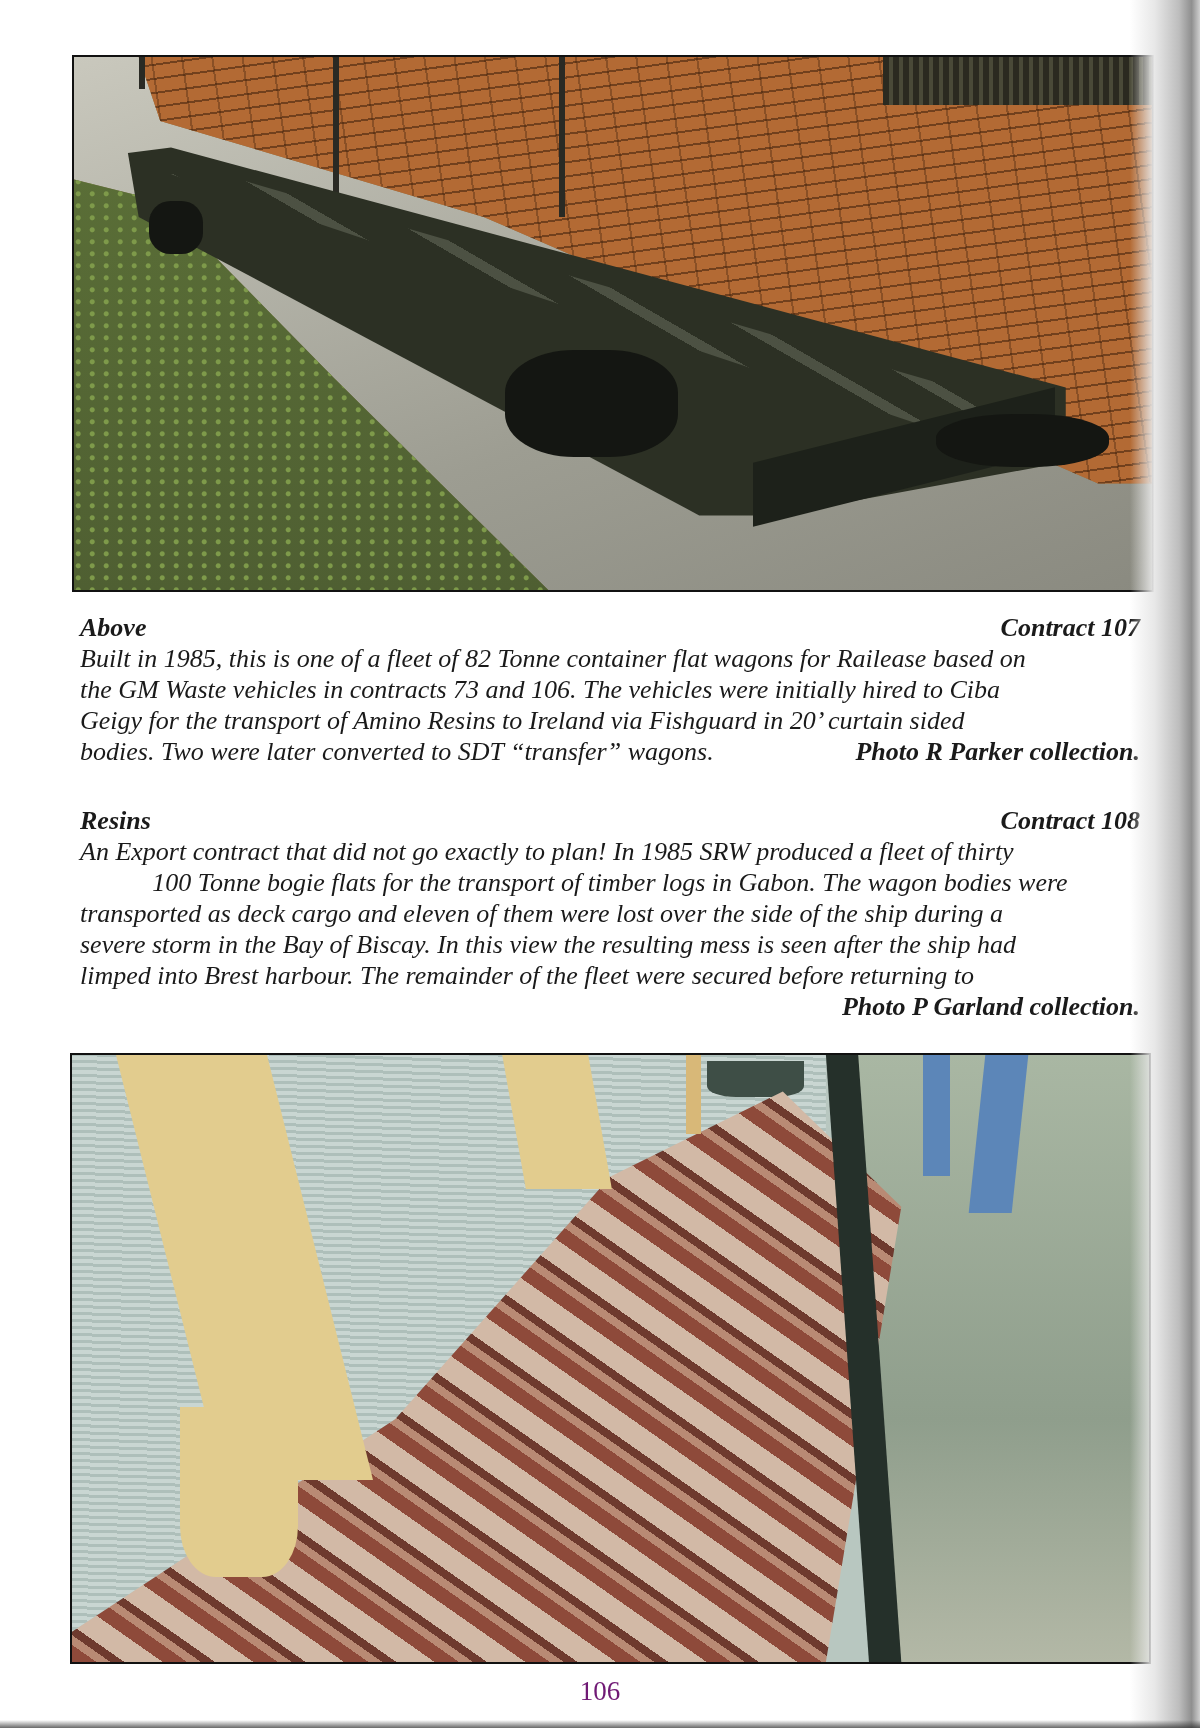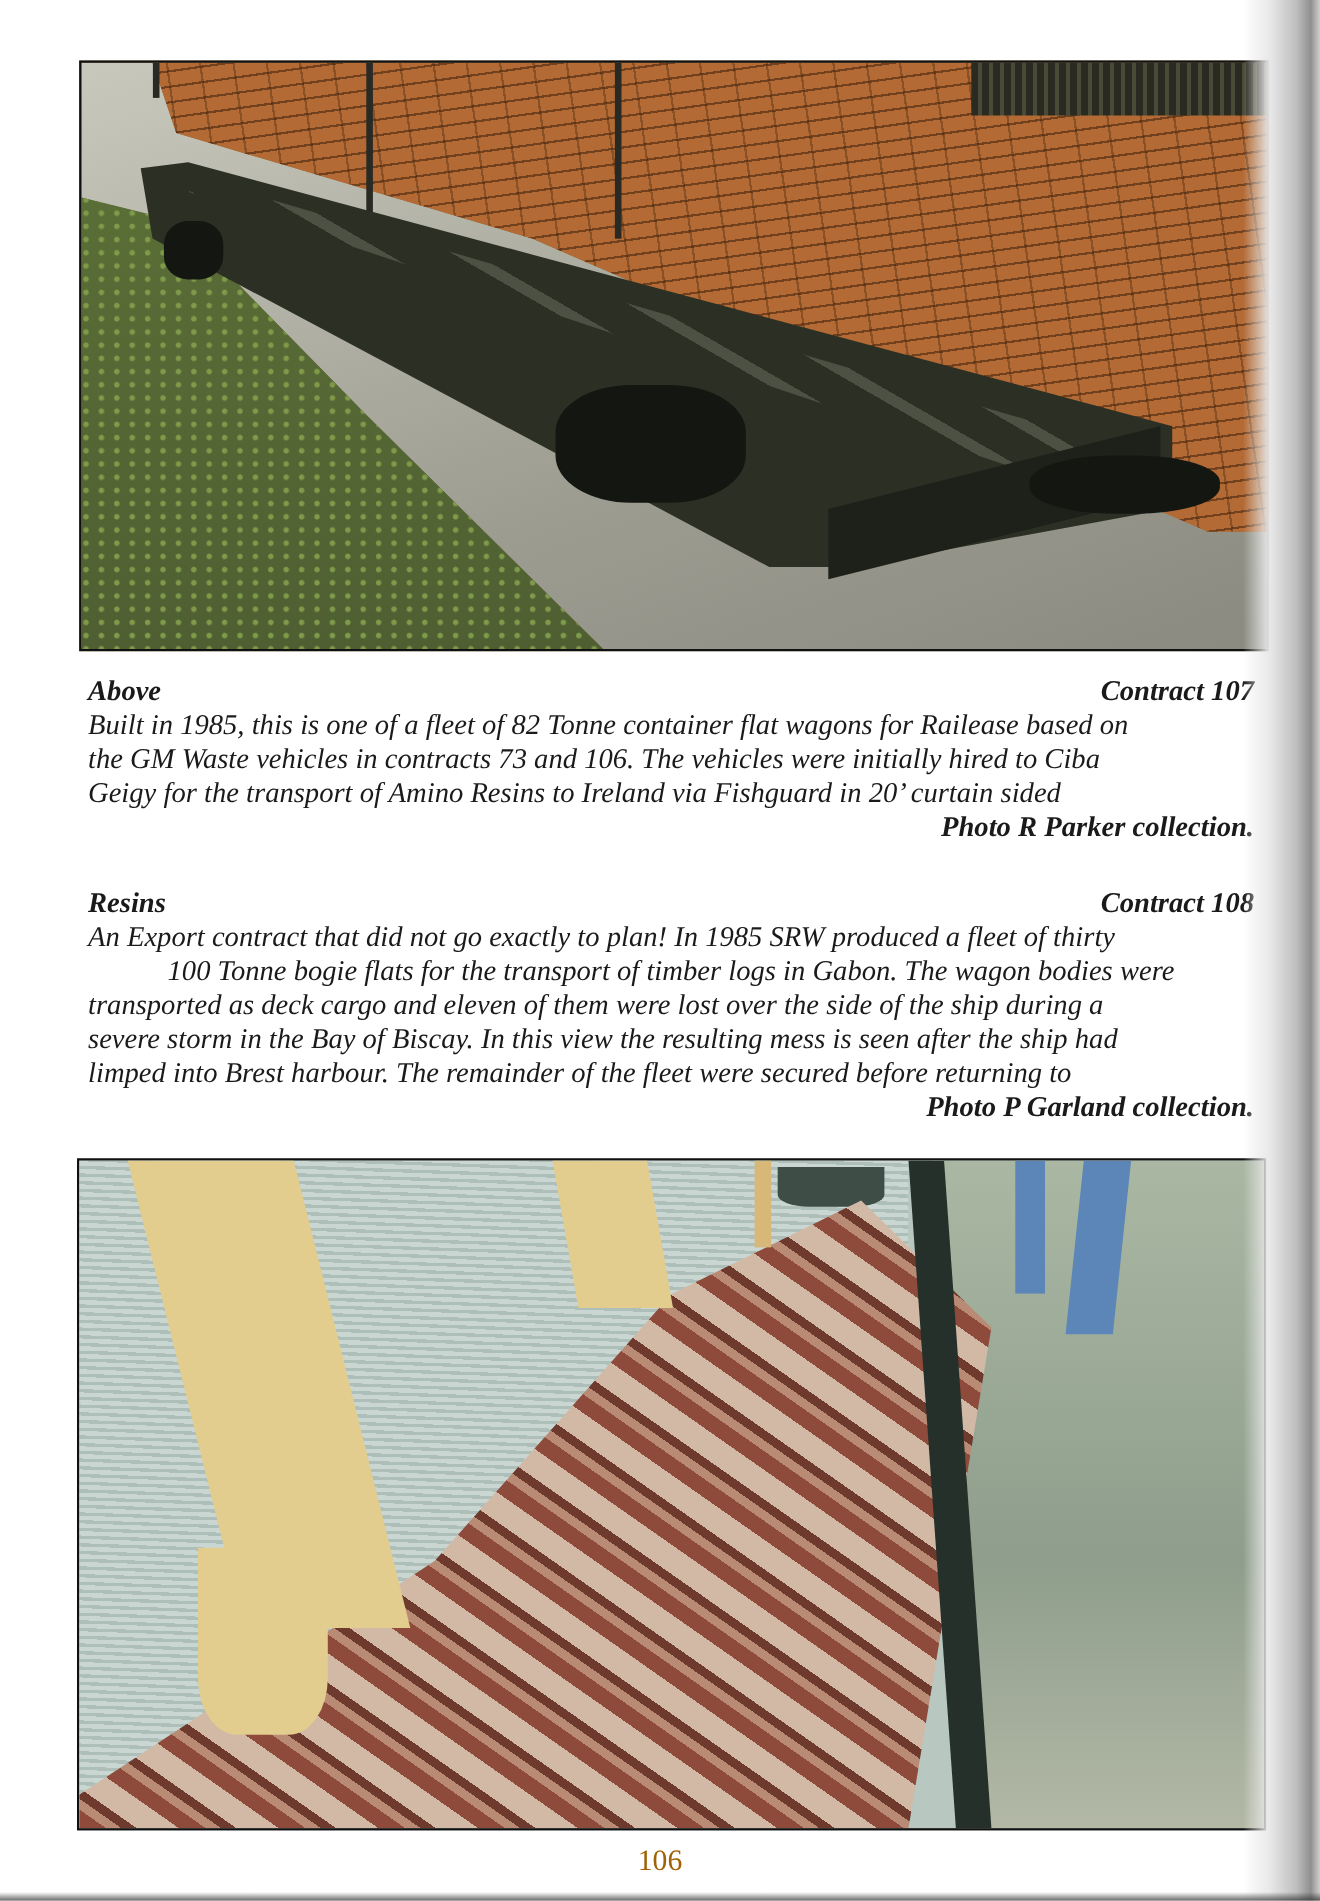--- a/index.html
+++ b/index.html
@@ -92,21 +92,21 @@
     }
     .blue-crane { position: absolute; background: #5c86b8; }
     .tug { position: absolute; left: 59%; top: 1%; width: 9%; height: 6%; background: #3e4e46; border-radius: 0 0 30% 30%; }
     
     .cap-row { position: absolute; left: 80px; width: 1060px; font-size: 26px; line-height: 31px; white-space: nowrap; font-style: italic; }
     .cap-head { font-weight: bold; }
     .cap-contract { position: absolute; right: 0; top: 0; font-weight: bold; }
     .credit { font-weight: bold; }
     .page-number {
       position: absolute; left: 0; width: 1200px; top: 1676px; text-align: center;
-      font-size: 27px; color: #a16207;
+      font-size: 27px; color: #701a75;
     }
   </style>
 </head>
 <body>
 
 <div class="photo" id="photo-top">
   <div class="pavement"></div>
   <div class="grass"></div>
   <div class="brick"></div>
   <div class="brick-top"></div>
@@ -122,20 +122,21 @@
 </div>
 
 <div class="cap-row" style="top:612px;">
   <span class="cap-head">Above</span>
   <span class="cap-contract">Contract 107</span>
 </div>
 <div class="cap-row" style="top:643px;">Built in 1985, this is one of a fleet of 82 Tonne container flat wagons for Railease based on</div>
 <div class="cap-row" style="top:674px;">the GM Waste vehicles in contracts 73 and 106. The vehicles were initially hired to Ciba</div>
 <div class="cap-row" style="top:705px;">Geigy for the transport of Amino Resins to Ireland via Fishguard in 20’ curtain sided</div>
 <div class="cap-row" style="top:736px;">
+  <span>bodies. Two were later converted to SDT “transfer” wagons.</span>
   <span class="cap-contract credit">Photo R Parker collection.</span>
 </div>
 
 <div class="cap-row" style="top:805px;">
   <span class="cap-head">Resins</span>
   <span class="cap-contract">Contract 108</span>
 </div>
 <div class="cap-row" style="top:836px;">An Export contract that did not go exactly to plan! In 1985 SRW produced a fleet of thirty</div>
 <div class="cap-row" style="top:867px;text-align:center;">100 Tonne bogie flats for the transport of timber logs in Gabon. The wagon bodies were</div>
 <div class="cap-row" style="top:898px;">transported as deck cargo and eleven of them were lost over the side of the ship during a</div>

